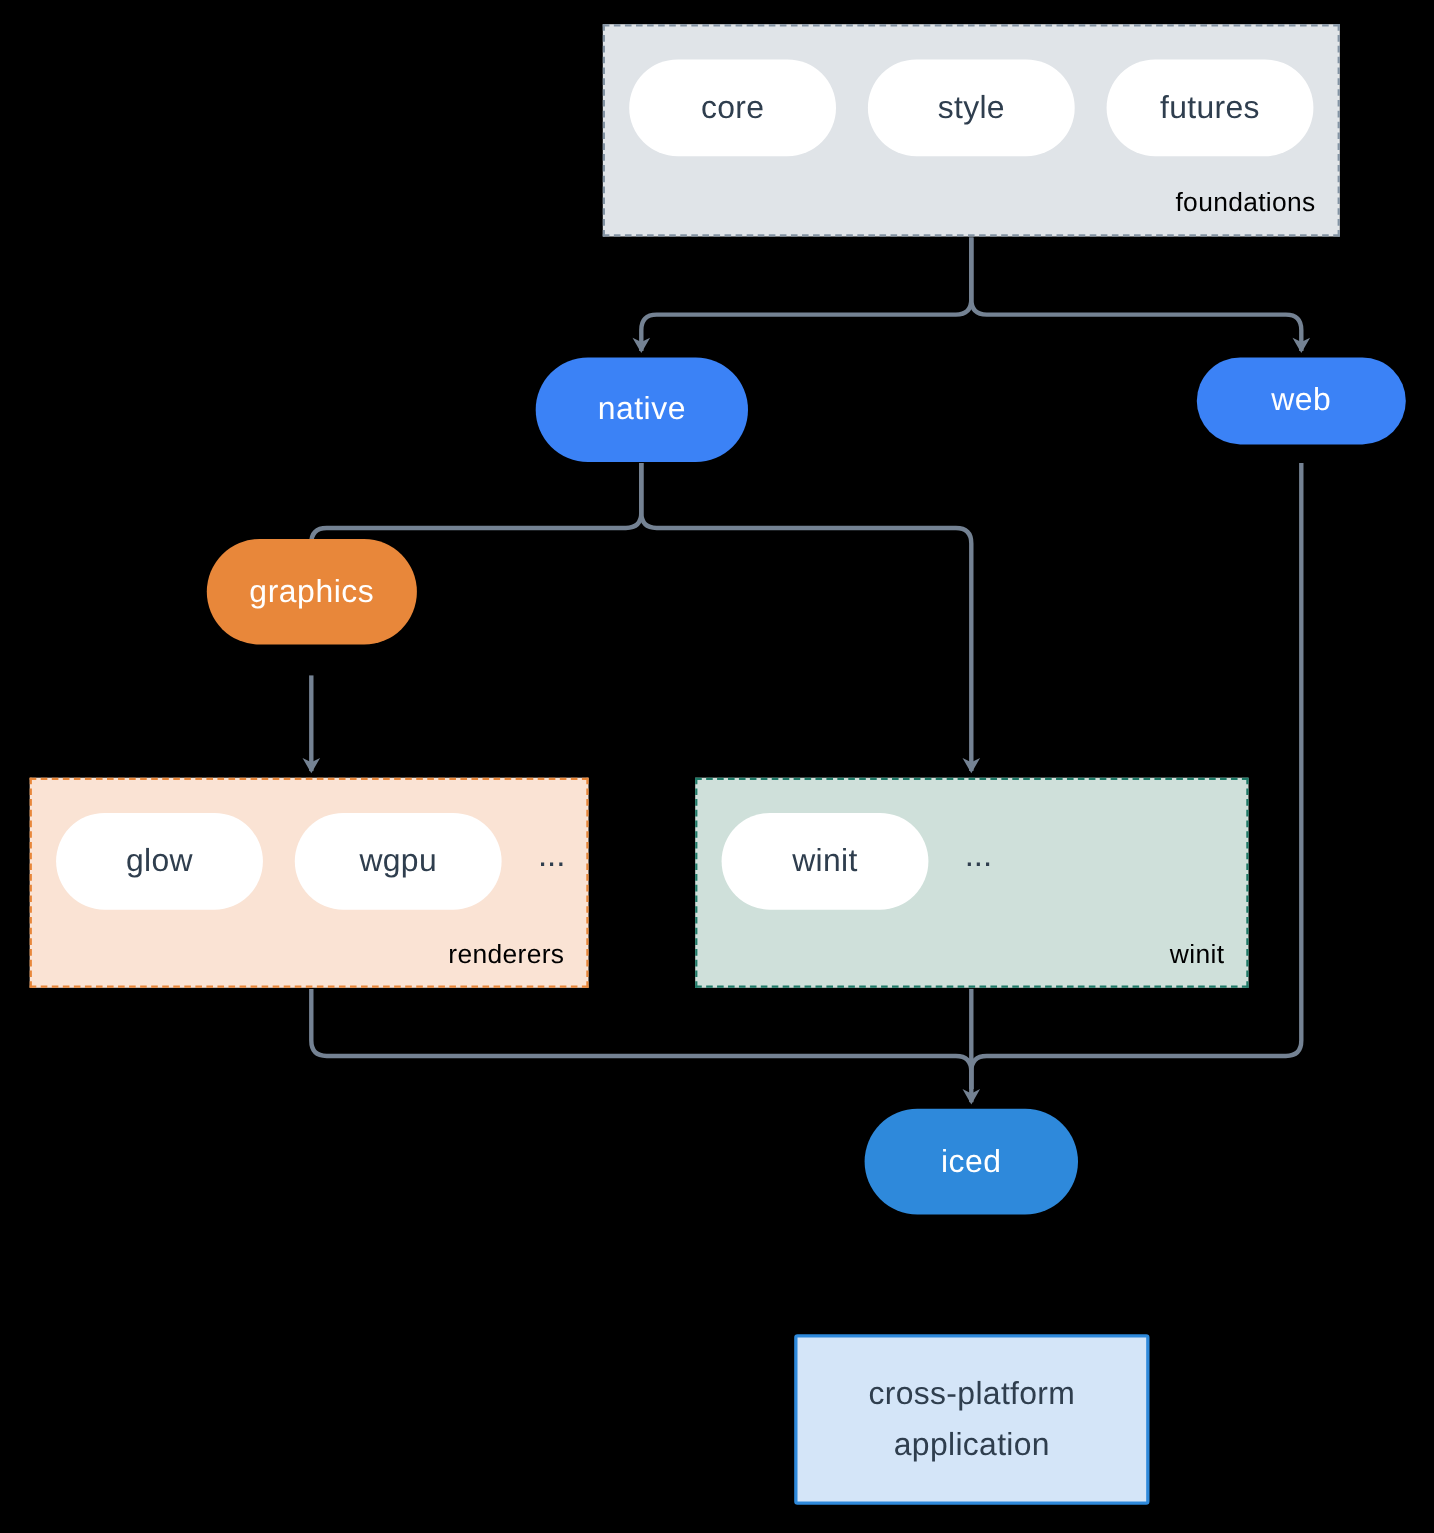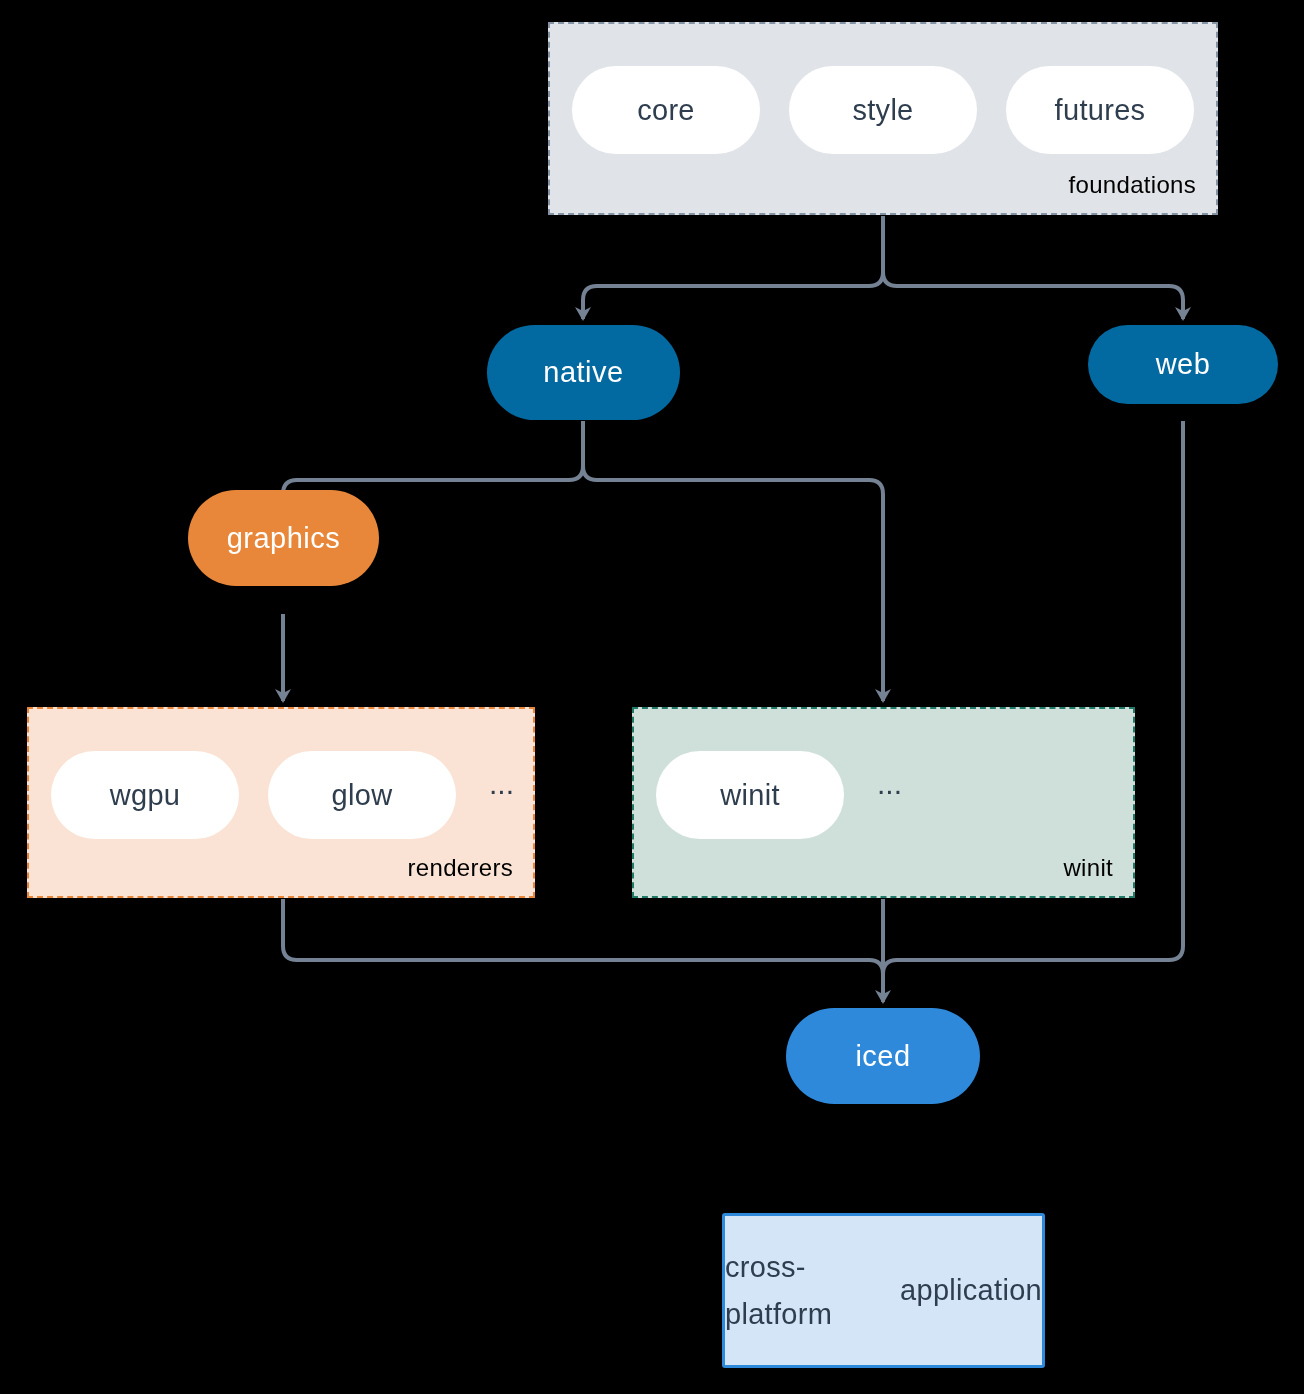--- a/index.html
+++ b/index.html
@@ -26,21 +26,21 @@
   
   .node {
     display: flex;
     align-items: center;
     justify-content: center;
     border-radius: 48px;
     color: #ffffff;
     font-size: 29px;
     letter-spacing: 0.5px;
   }
-  .node-purple { background: #0369a1; }
+  .node-purple { background: #3b82f6; }
   .node-orange { background: #E8873A; }
   .node-blue   { background: #2E89DB; }
 
   #node-native   { left: 487px;  top: 325px;  width: 193px; height: 95px; }
   #node-web      { left: 1088px; top: 325px;  width: 190px; height: 79px; }
   #node-graphics { left: 188px;  top: 490px;  width: 191px; height: 96px; }
   #node-iced     { left: 786px;  top: 1008px; width: 194px; height: 96px; }
 
   
   .group { border: 2px dashed; }
@@ -68,21 +68,20 @@
     height: 88px;
     min-width: 188px;
     display: flex;
     align-items: center;
     justify-content: center;
     padding: 0 30px;
     box-sizing: border-box;
     color: #2F3E4E;
     font-size: 29px;
     letter-spacing: 0.3px;
-    margin-top: 12px;
   }
   .ellipsis {
     color: #2F3E4E;
     font-size: 30px;
     padding-bottom: 10px;
     margin-left: 4px;
   }
   .group-label {
     position: absolute;
     right: 20px;
@@ -92,21 +91,21 @@
     letter-spacing: 0.3px;
   }
 
   
   #box-application {
     left: 722px; top: 1213px; width: 323px; height: 155px;
     background: #D4E5F8;
     border: 3px solid #2E89DB;
     border-radius: 3px;
     display: flex;
-    flex-direction: row;
+    flex-direction: column;
     align-items: center;
     justify-content: center;
     color: #2F3E4E;
     font-size: 29px;
     line-height: 47px;
     letter-spacing: 0.3px;
   }
 </style>
 </head>
 <body>
@@ -140,22 +139,22 @@
     <div class="group-label">foundations</div>
   </div>
 
   <div class="node node-purple" id="node-native">native</div>
   <div class="node node-purple" id="node-web">web</div>
 
   <div class="node node-orange" id="node-graphics">graphics</div>
 
   <div class="group" id="group-renderers">
     <div class="pill-row">
+      <div class="pill">glow</div>
       <div class="pill">wgpu</div>
-      <div class="pill">glow</div>
       <div class="ellipsis">...</div>
     </div>
     <div class="group-label">renderers</div>
   </div>
 
   <div class="group" id="group-shells">
     <div class="pill-row">
       <div class="pill">winit</div>
       <div class="ellipsis">...</div>
     </div>

